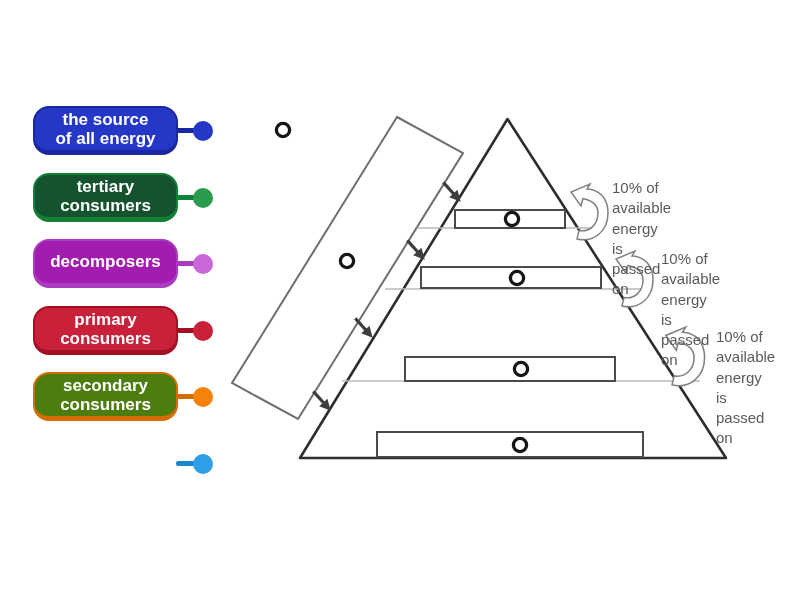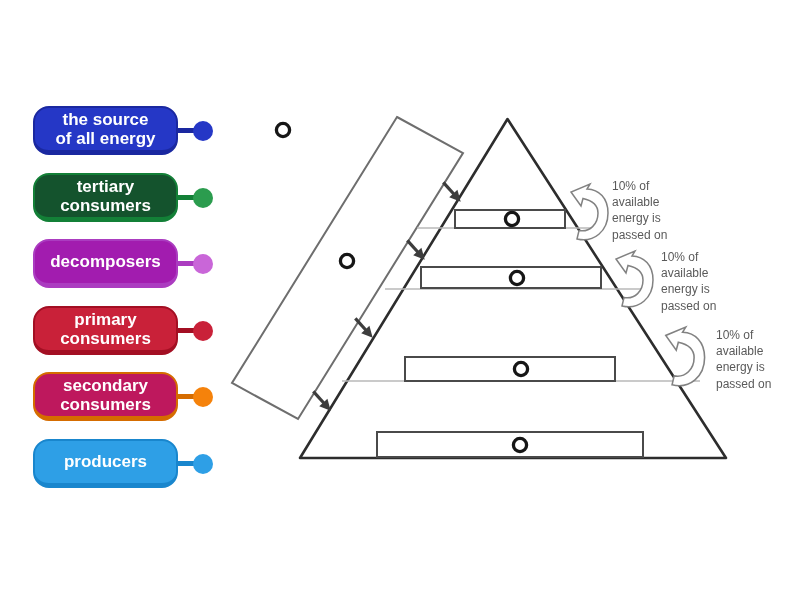--- a/index.html
+++ b/index.html
@@ -28,31 +28,31 @@
   .dot  { position: absolute; left: 160px; top: 14.5px; width: 20px; height: 20px; border-radius: 50%; }
 
   .c0 .chip { background: #2537c6; border: 2px solid #1a28a0; border-bottom-width: 5px; }
   .c0 .stem { background: #1a28a0; } .c0 .dot { background: #2537c6; }
   .c1 .chip { background: #14532d; border: 2px solid #138037; border-bottom-width: 5px; }
   .c1 .stem { background: #138037; } .c1 .dot { background: #2b9c4e; }
   .c2 .chip { background: #a21caf; border: 2px solid #ab3cc0; border-bottom-width: 5px; }
   .c2 .stem { background: #ab3cc0; } .c2 .dot { background: #c966d8; }
   .c3 .chip { background: #c92139; border: 2px solid #a30f23; border-bottom-width: 5px; }
   .c3 .stem { background: #a30f23; } .c3 .dot { background: #c92139; }
-  .c4 .chip { background: #be185d; border: 2px solid #d56c00; border-bottom-width: 5px; }
+  .c4 .chip { background: #4d7c0f; border: 2px solid #d56c00; border-bottom-width: 5px; }
   .c4 .stem { background: #d56c00; } .c4 .dot { background: #f5820b; }
   .c5 .chip { background: #2e9fe6; border: 2px solid #1986cd; border-bottom-width: 5px; }
   .c5 .stem { background: #1986cd; } .c5 .dot { background: #2e9fe6; }
 
   
   #diagram-svg { position: absolute; left: 0; top: 0; }
   .note {
     position: absolute;
     width: 60px;
-    font-size: 12px;
+    font-size: 15px;
     line-height: 1.35;
     color: #5a5a5a;
     white-space: pre-line;
   }
 </style>
 </head>
 <body>
 
 <div id="canvas">
 
@@ -94,23 +94,20 @@
   <div class="label-row c4" style="top:372px">
     <div class="chip">
       <span>secondary
 consumers</span>
     </div>
     <div class="stem"></div>
     <div class="dot"></div>
   </div>
 
   <div class="label-row c5" style="top:439px">
-    <div class="chip">
-      <span>producers</span>
-    </div>
     <div class="stem"></div>
     <div class="dot"></div>
   </div>
 
   <svg id="diagram-svg" width="800" height="600" viewBox="0 0 800 600">
     <defs>
       <path id="curvedArrow" d="M21,56 C38,60 52,48 52,30 C52,15 43,6.5 31,6 L34,1 L15,9 L25,23 L27,15.5 C36,17.5 42,22.5 42,30 C42,41 34,49.5 23,47.5 Z"></path>
       <g id="flowArrow">
         <line x1="-13" y1="0" x2="3" y2="0" stroke="#3d3d3d" stroke-width="3.2"></line>
         <polygon points="2,-5.5 13,0 2,5.5" fill="#3d3d3d"></polygon>

